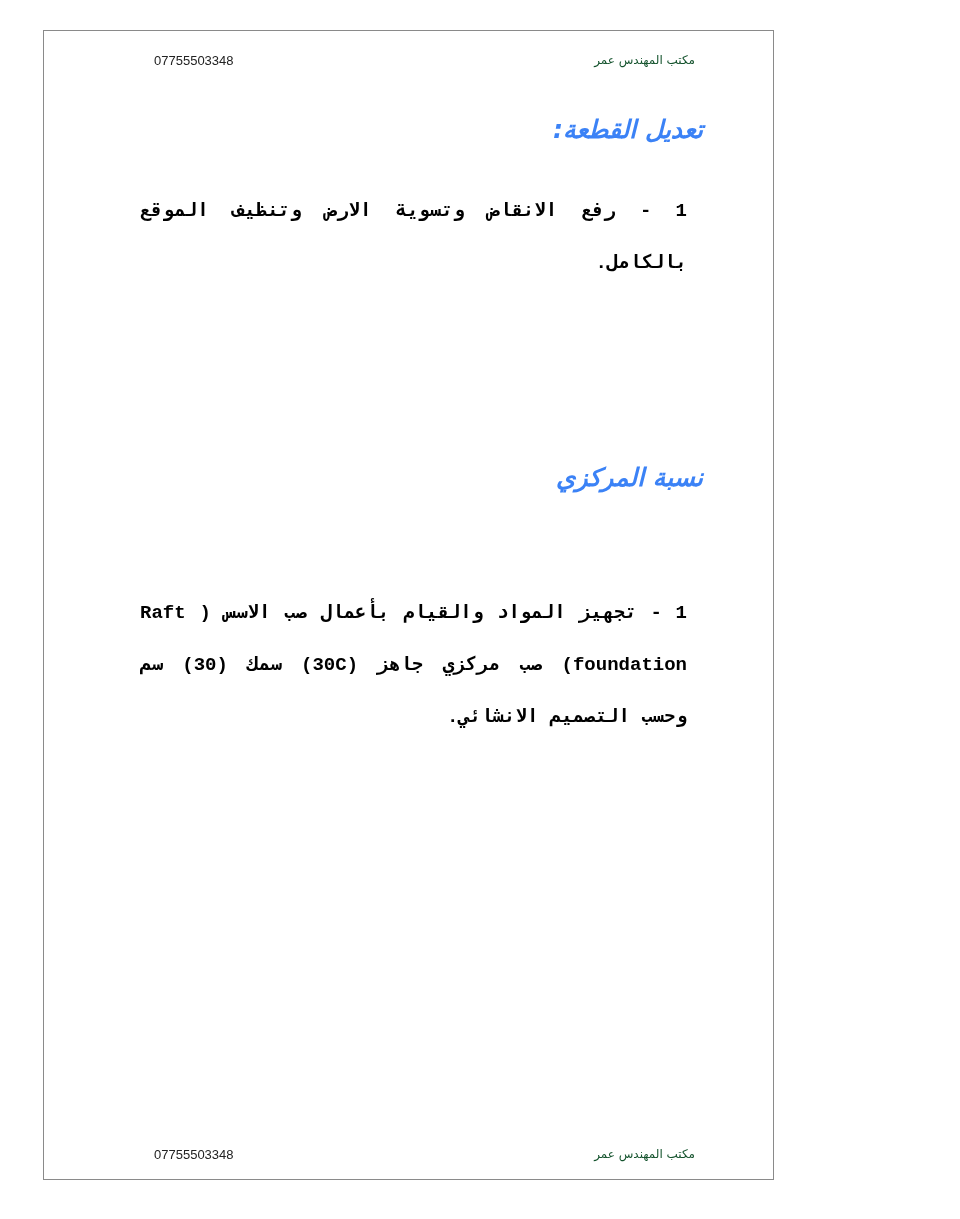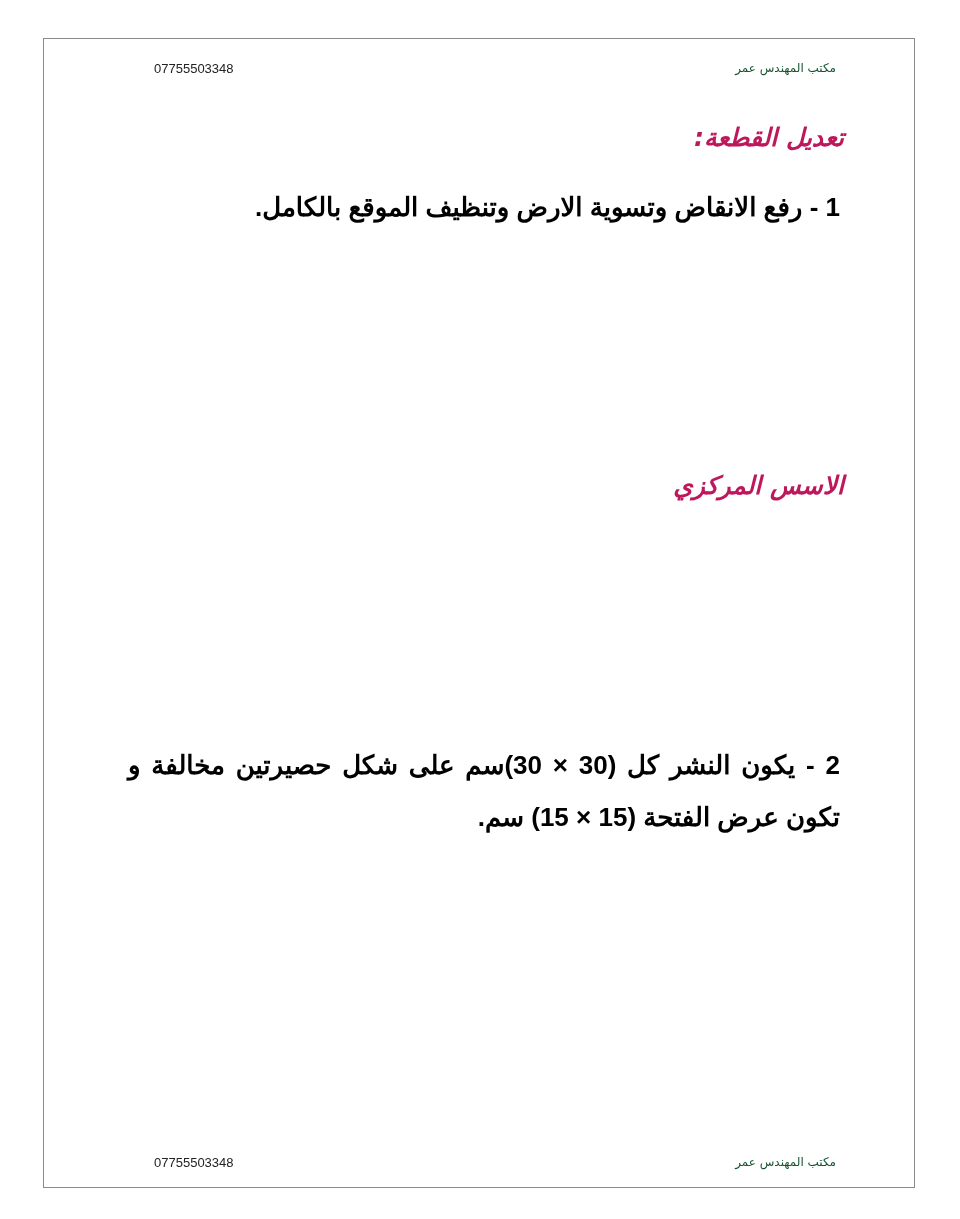--- a/index.html
+++ b/index.html
@@ -5,22 +5,22 @@
     html, body { margin: 0; padding: 0; }
     body {
       width: 960px; height: 1219px;
       background: #ffffff;
       position: relative;
       overflow: hidden;
       font-family: "DejaVu Sans", sans-serif;
     }
     .page-frame {
       position: absolute;
-      left: 43px; top: 38px;
-      width: 872px; height: 1150px;
+      left: 43px; top: 30px;
+      width: 731px; height: 1150px;
       border: 1.5px solid #8a8a8a;
       box-sizing: border-box;
       background: #ffffff;
     }
     .hf {
       position: absolute;
       left: 0; right: 0;
       height: 20px;
     }
     .hf .phone {
@@ -34,60 +34,60 @@
       font-family: "DejaVu Sans", sans-serif;
       font-size: 12px; color: #14532d;
       direction: rtl;
     }
     .header { top: 22px; }
     .footer { top: 1116px; }
     .heading {
       position: absolute;
       right: 70px;
       direction: rtl;
-      color: #be185d;
+      color: #3b82f6;
       font-family: "DejaVu Sans", sans-serif;
       font-weight: bold;
       font-style: italic;
       font-size: 25px;
     }
     .para {
       position: absolute;
       left: 80px; right: 70px;
       direction: rtl;
       text-align: justify;
       text-align-last: right;
-      font-family: Liberation Sans, sans-serif;
+      font-family: Liberation Mono, monospace;
       font-weight: bold;
-      font-size: 26px;
+      font-size: 19px;
       line-height: 52px;
       color: #000;
-      margin: 4px;
+      margin: 16px;
     }
     .para.sm { line-height: 51px; }
   </style>
 </head>
 <body>
 
 <div class="page-frame">
 
   <div class="hf header">
     <span class="phone">07755503348</span>
     <span class="office">مكتب المهندس عمر</span>
   </div>
 
   <div class="heading" style="top:84px;">تعديل القطعة:</div>
 
   <p class="para" style="top:138px;">1 - رفع الانقاض وتسوية الارض وتنظيف الموقع بالكامل.</p>
 
 
-  <div class="heading" style="top:432px;">الاسس المركزي</div>
+  <div class="heading" style="top:432px;">نسبة المركزي</div>
 
+  <p class="para" style="top:540px;">1 - تجهيز المواد والقيام بأعمال صب الاسس ( Raft foundation) صب مركزي جاهز (30C) سمك (30) سم وحسب التصميم الانشائي.</p>
 
-  <p class="para" style="top:696px;">2 - يكون النشر كل (30 × 30)سم على شكل حصيرتين مخالفة و تكون عرض الفتحة (15 × 15) سم.</p>
 
 
   <div class="hf footer">
     <span class="phone">07755503348</span>
     <span class="office">مكتب المهندس عمر</span>
   </div>
 
 </div>
 
 </body></html>

